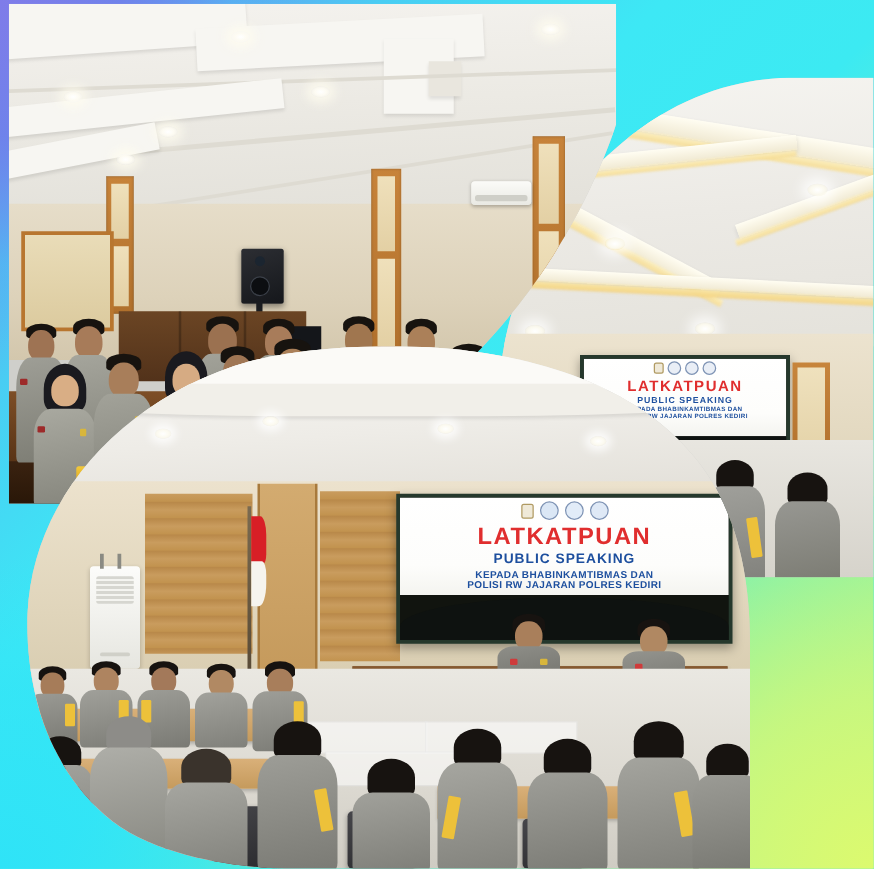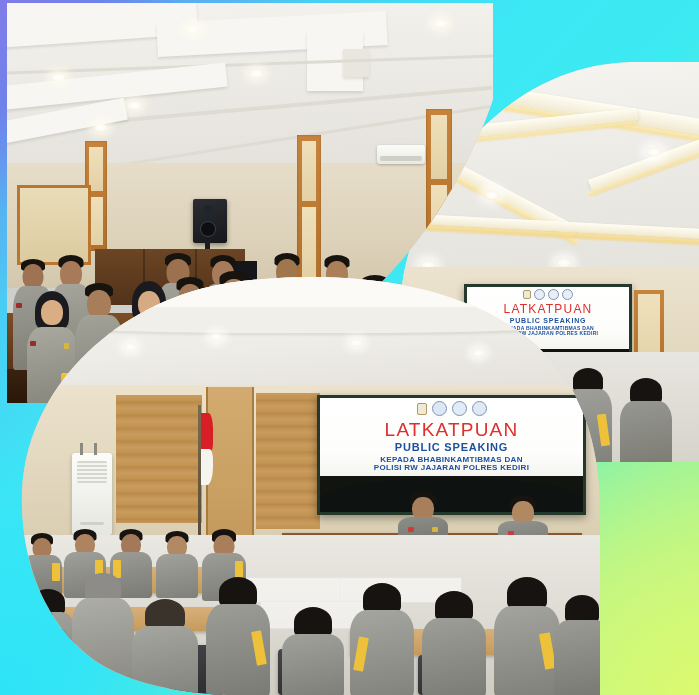--- a/index.html
+++ b/index.html
@@ -141,21 +141,21 @@
   .scr-frame{position:absolute;background:#25382c;padding:3px;
     box-shadow:0 3px 8px rgba(0,0,0,0.35);}
   .scr-inner{position:relative;width:100%;height:100%;background:#11140f;overflow:hidden;}
   .scr-white{position:absolute;left:0;top:0;width:100%;
     background:linear-gradient(180deg,#ffffff 0%,#fdfdfb 70%,#f4f4f0 100%);
     display:flex;flex-direction:column;align-items:center;justify-content:flex-start;}
   .scr-logos{display:flex;align-items:center;justify-content:center;gap:3px;margin-top:2px;}
   .logo{border-radius:50%;background:#e9eef6;border:1px solid #7f94b5;
     display:block;}
   .logo.sq{border-radius:2px;background:#efe9d8;border:1px solid #b09a62;}
-  .scr-t1{color:#e02e2e;font-weight:normal;letter-spacing:1.2px;line-height:1;text-align:center;}
+  .scr-t1{color:#e02e2e;font-weight:bold;letter-spacing:1.2px;line-height:1;text-align:center;}
   .scr-t2{color:#1d4f9e;font-weight:bold;letter-spacing:0.8px;line-height:1;}
   .scr-t3{color:#1d4f9e;font-weight:bold;letter-spacing:0.3px;line-height:1.05;text-align:center;}
   .scr-dark{position:absolute;left:0;bottom:0;width:100%;background:#0e1210;}
 
   
   .pm{position:absolute;}
   .pm .h{position:absolute;left:50%;transform:translateX(-50%);border-radius:47%;}
   .pm .hr{position:absolute;left:50%;transform:translateX(-50%);
     border-radius:50% 50% 20% 20%;background:#171310;}
   .pm .b{position:absolute;left:50%;transform:translateX(-50%);border-radius:26% 26% 8% 8%;}

